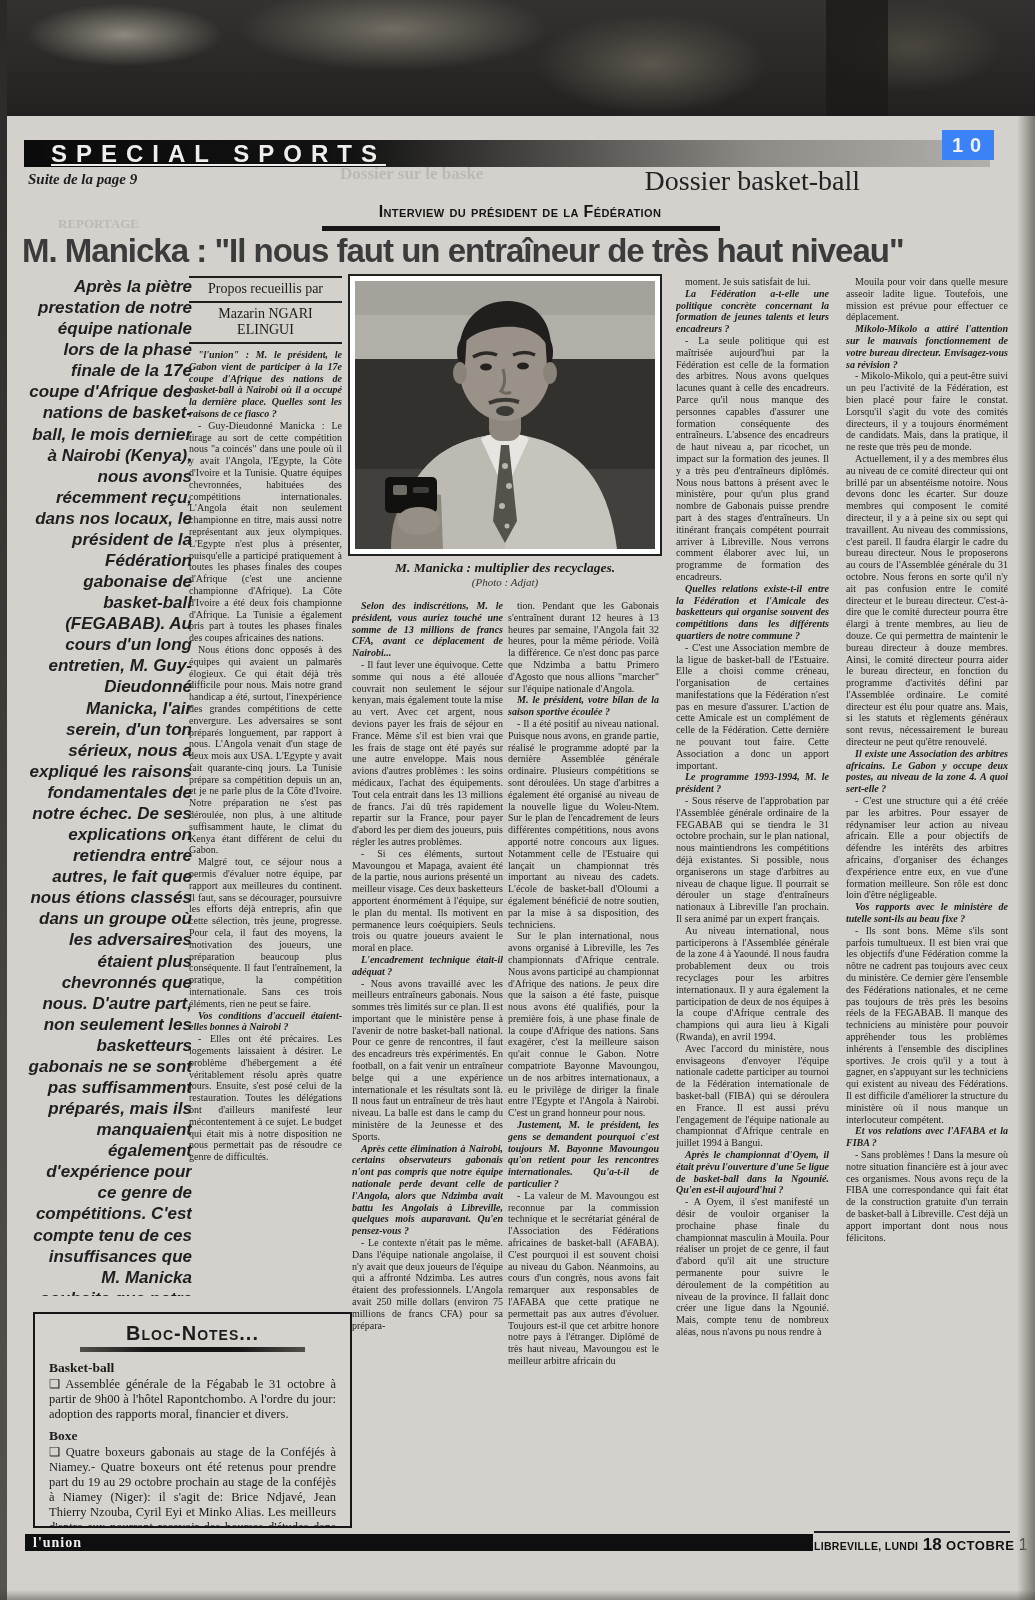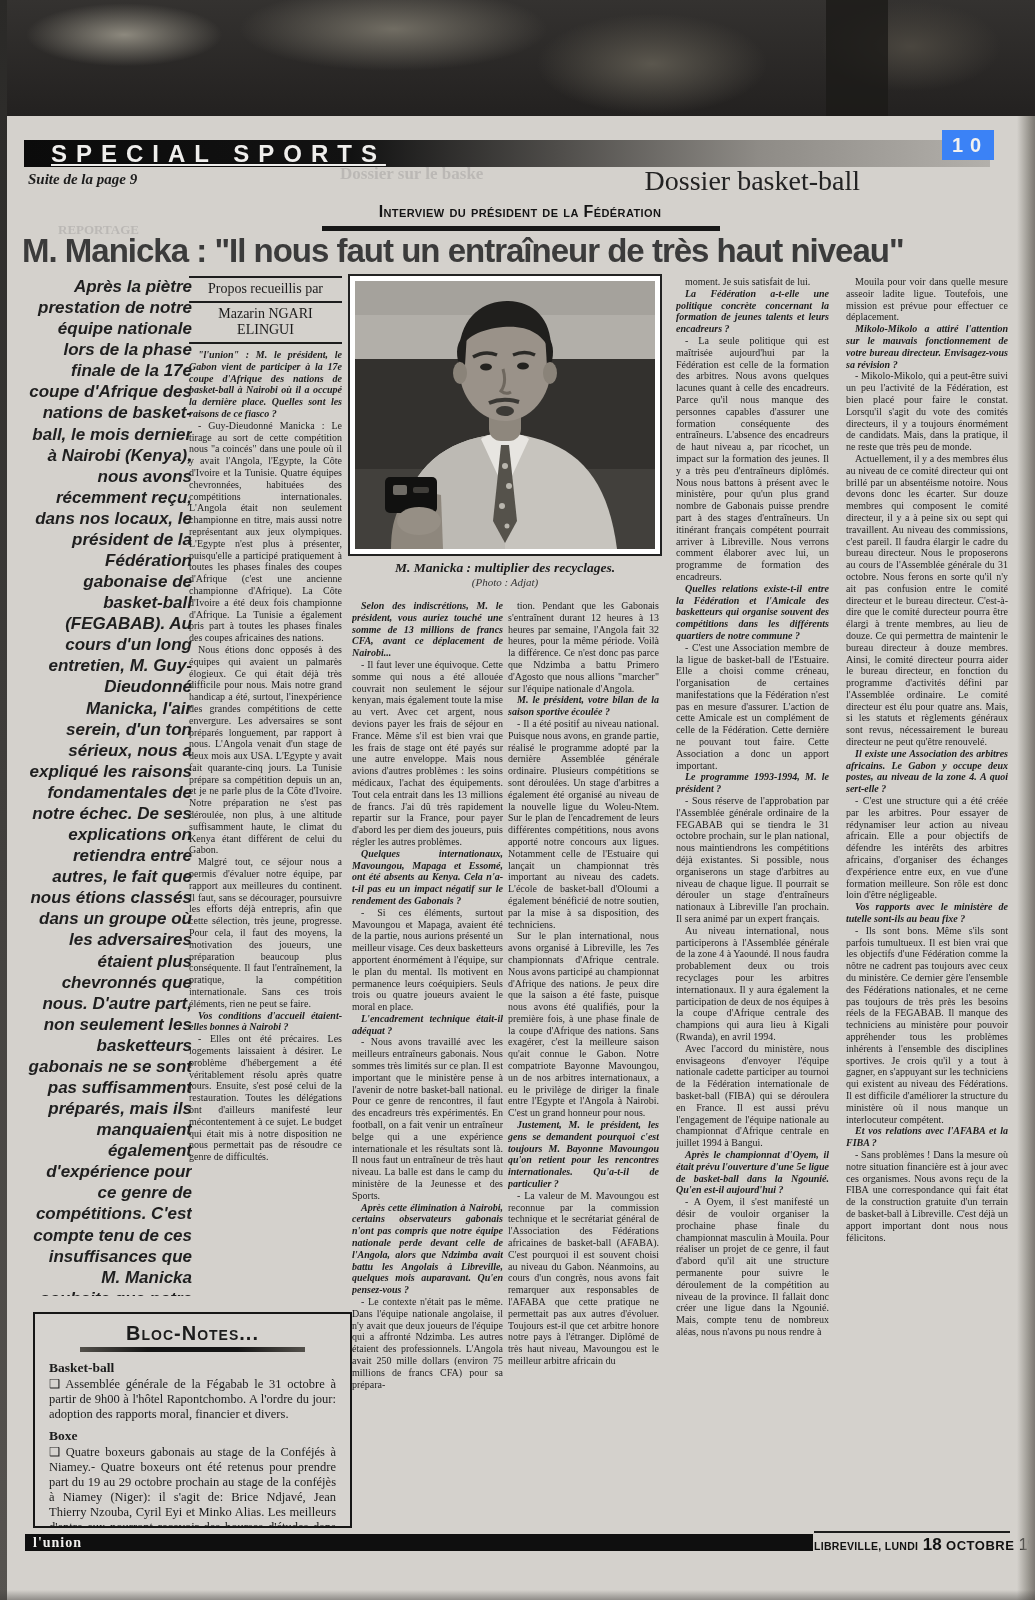--- a/index.html
+++ b/index.html
@@ -91,21 +91,21 @@
 <body>
 
 <div class="page">
 
   <div class="scan-top">
     <div class="dark-block"></div>
   </div>
   <div class="edge-left"></div>
 
   <div class="ghost" style="left:340px;top:164px;font-size:17px;">Dossier sur le baske</div>
-  <div class="ghost" style="left:58px;top:222px;font-size:13px;">REPORTAGE</div>
+  <div class="ghost" style="left:58px;top:216px;font-size:13px;">REPORTAGE</div>
 
   <div class="section-bar">
     <div class="section-title">SPECIAL SPORTS</div>
   </div>
   <div class="page-num">10</div>
   <div class="continuation">Suite de la page 9</div>
   <div class="dossier-title">Dossier basket-ball</div>
   <div class="kicker">Interview du président de la Fédération</div>
   <div class="kicker-bar"></div>
   <h1 class="headline" style="margin:0;">M. Manicka : "Il nous faut un entraîneur de très haut niveau"</h1>
@@ -171,21 +171,20 @@
       <p class="t-q">"l'union" : M. le président, le Gabon vient de participer à la 17e coupe d'Afrique des nations de basket-ball à Nairobi où il a occupé la dernière place. Quelles sont les raisons de ce fiasco ?</p>
       <p class="t-a">- Guy-Dieudonné Manicka : Le tirage au sort de cette compétition nous "a coincés" dans une poule où il y avait l'Angola, l'Egypte, la Côte d'Ivoire et la Tunisie. Quatre équipes chevronnées, habituées des compétitions internationales. L'Angola était non seulement championne en titre, mais aussi notre représentant aux jeux olympiques. L'Egypte n'est plus à présenter, puisqu'elle a participé pratiquement à toutes les phases finales des coupes d'Afrique (c'est une ancienne championne d'Afrique). La Côte d'Ivoire a été deux fois championne d'Afrique. La Tunisie a également pris part à toutes les phases finales des coupes africaines des nations.</p>
       <p class="t-a">Nous étions donc opposés à des équipes qui avaient un palmarès élogieux. Ce qui était déjà très difficile pour nous. Mais notre grand handicap a été, surtout, l'inexpérience des grandes compétitions de cette envergure. Les adversaires se sont préparés longuement, par rapport à nous. L'Angola venait d'un stage de deux mois aux USA. L'Egypte y avait fait quarante-cinq jours. La Tunisie prépare sa compétition depuis un an, et je ne parle plus de la Côte d'Ivoire. Notre préparation ne s'est pas déroulée, non plus, à une altitude suffisamment haute, le climat du Kenya étant différent de celui du Gabon.</p>
       <p class="t-a">Malgré tout, ce séjour nous a permis d'évaluer notre équipe, par rapport aux meilleures du continent. Il faut, sans se décourager, poursuivre les efforts déjà entrepris, afin que cette sélection, très jeune, progresse. Pour cela, il faut des moyens, la motivation des joueurs, une préparation beaucoup plus conséquente. Il faut l'entraînement, la pratique, la compétition internationale. Sans ces trois éléments, rien ne peut se faire.</p>
       <p class="t-q">Vos conditions d'accueil étaient-elles bonnes à Nairobi ?</p>
       <p class="t-a">- Elles ont été précaires. Les logements laissaient à désirer. Le problème d'hébergement a été véritablement résolu après quatre jours. Ensuite, s'est posé celui de la restauration. Toutes les délégations ont d'ailleurs manifesté leur mécontentement à ce sujet. Le budget qui était mis à notre disposition ne nous permettait pas de résoudre ce genre de difficultés.</p>
     </div>
   <div class="article col3">
       <p class="t-q">Selon des indiscrétions, M. le président, vous auriez touché une somme de 13 millions de francs CFA, avant ce déplacement de Nairobi...</p>
       <p class="t-a">- Il faut lever une équivoque. Cette somme qui nous a été allouée couvrait non seulement le séjour kenyan, mais également toute la mise au vert. Avec cet argent, nous devions payer les frais de séjour en France. Même s'il est bien vrai que les frais de stage ont été payés sur une autre enveloppe. Mais nous avions d'autres problèmes : les soins médicaux, l'achat des équipements. Tout cela entrait dans les 13 millions de francs. J'ai dû très rapidement repartir sur la France, pour payer d'abord les per diem des joueurs, puis régler les autres problèmes.</p>
-      <p class="t-q">Quelques internationaux, Mavoungou, Mapaga et Essomé, ont été absents au Kenya. Cela n'a-t-il pas eu un impact négatif sur le rendement des Gabonais ?</p>
       <p class="t-a">- Si ces éléments, surtout Mavoungou et Mapaga, avaient été de la partie, nous aurions présenté un meilleur visage. Ces deux basketteurs apportent énormément à l'équipe, sur le plan du mental. Ils motivent en permanence leurs coéquipiers. Seuls trois ou quatre joueurs avaient le moral en place.</p>
       <p class="t-q">L'encadrement technique était-il adéquat ?</p>
       <p class="t-a">- Nous avons travaillé avec les meilleurs entraîneurs gabonais. Nous sommes très limités sur ce plan. Il est important que le ministère pense à l'avenir de notre basket-ball national. Pour ce genre de rencontres, il faut des encadreurs très expérimentés. En football, on a fait venir un entraîneur belge qui a une expérience internationale et les résultats sont là. Il nous faut un entraîneur de très haut niveau. La balle est dans le camp du ministère de la Jeunesse et des Sports.</p>
       <p class="t-q">Après cette élimination à Nairobi, certains observateurs gabonais n'ont pas compris que notre équipe nationale perde devant celle de l'Angola, alors que Ndzimba avait battu les Angolais à Libreville, quelques mois auparavant. Qu'en pensez-vous ?</p>
       <p class="t-a">- Le contexte n'était pas le même. Dans l'équipe nationale angolaise, il n'y avait que deux joueurs de l'équipe qui a affronté Ndzimba. Les autres étaient des professionnels. L'Angola avait 250 mille dollars (environ 75 millions de francs CFA) pour sa prépara-</p>
     </div>
   <div class="article col4">
       <p class="t-a">tion. Pendant que les Gabonais s'entraînent durant 12 heures à 13 heures par semaine, l'Angola fait 32 heures, pour la même période. Voilà la différence. Ce n'est donc pas parce que Ndzimba a battu Primero d'Agosto que nous allions "marcher" sur l'équipe nationale d'Angola.</p>
       <p class="t-q">M. le président, votre bilan de la saison sportive écoulée ?</p>
       <p class="t-a">- Il a été positif au niveau national. Puisque nous avons, en grande partie, réalisé le programme adopté par la dernière Assemblée générale ordinaire. Plusieurs compétitions se sont déroulées. Un stage d'arbitres a également été organisé au niveau de la nouvelle ligue du Woleu-Ntem. Sur le plan de l'encadrement de leurs différentes compétitions, nous avons apporté notre concours aux ligues. Notamment celle de l'Estuaire qui lançait un championnat très important au niveau des cadets. L'école de basket-ball d'Oloumi a également bénéficié de notre soutien, par la mise à sa disposition, des techniciens.</p>

